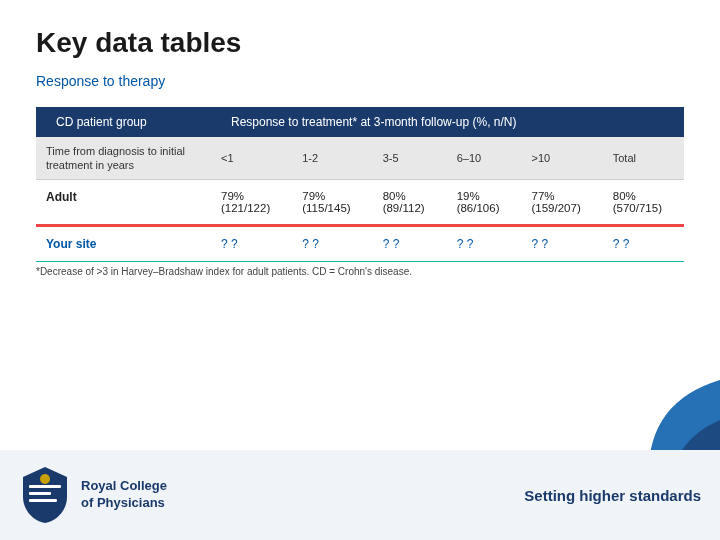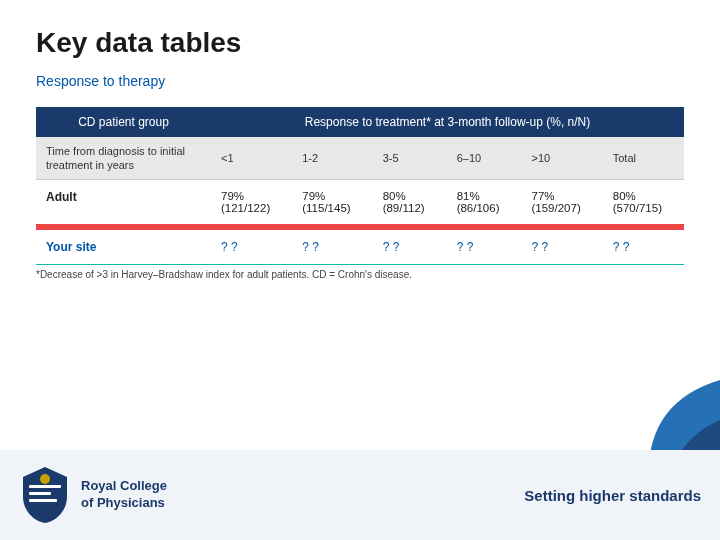--- a/index.html
+++ b/index.html
@@ -33,22 +33,22 @@
 
     table {
       width: 100%;
       border-collapse: collapse;
       font-size: 12px;
     }
 
     .header-row th {
       background-color: #1a3a6b;
       color: #fff;
-      padding: 8px 14px;
-      text-align: center;
+      padding: 8px 20px;
+      text-align: left;
       font-weight: normal;
       font-size: 12px;
     }
 
     .header-row th.first-col {
       width: 175px;
     }
 
     .subheader-row td {
       background-color: #e8e8e8;
@@ -60,21 +60,21 @@
     }
 
     .subheader-row td.first-col {
       font-size: 11px;
       color: #333;
       line-height: 1.3;
     }
 
     .data-row td {
       padding: 10px 10px;
-      border-bottom: 6px solid #ef4444;
+      border-bottom: 3px solid #ef4444;
       vertical-align: top;
       font-size: 11.5px;
       color: #222;
     }
 
     .data-row td.first-col {
       font-size: 12px;
       font-weight: bold;
     }
 
@@ -170,21 +170,21 @@
         <td>&gt;10</td>
         <td>Total</td>
       </tr>
     </thead>
     <tbody>
       <tr class="data-row">
         <td class="first-col">Adult</td>
         <td>79% (121/122)</td>
         <td>79% (115/145)</td>
         <td>80% (89/112)</td>
-        <td>81% (86/106)</td>
+        <td>19% (86/106)</td>
         <td>77% (159/207)</td>
         <td>80% (570/715)</td>
       </tr>
       <tr class="your-site-row">
         <td class="first-col">Your site</td>
         <td class="data-cell">? ?</td>
         <td class="data-cell">? ?</td>
         <td class="data-cell">? ?</td>
         <td class="data-cell">? ?</td>
         <td class="data-cell">? ?</td>

